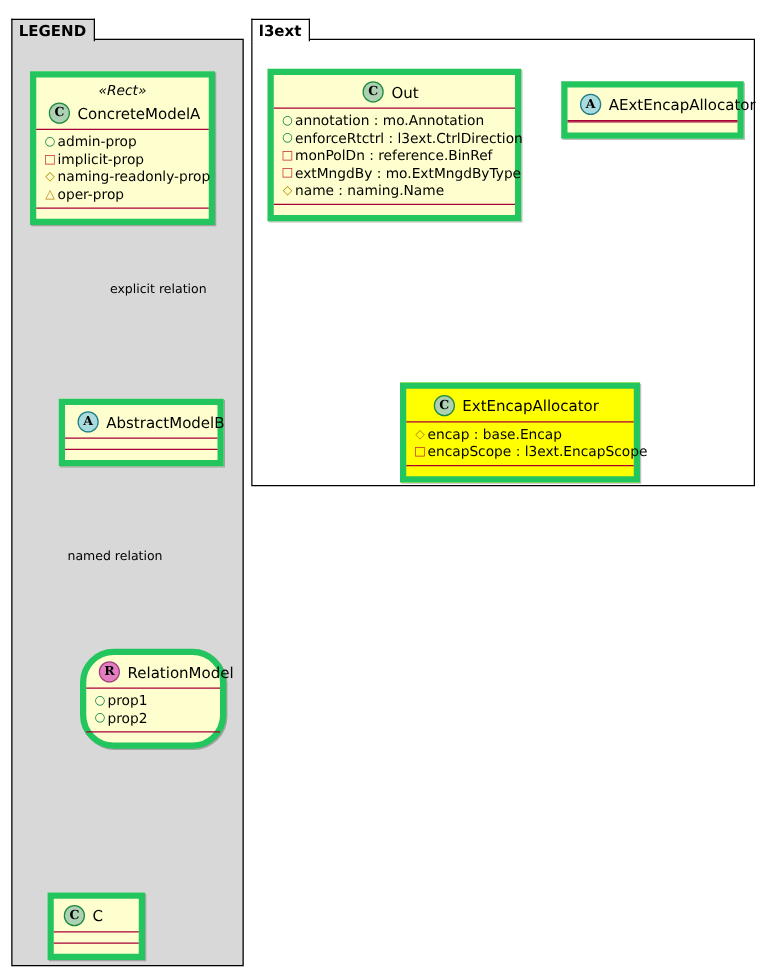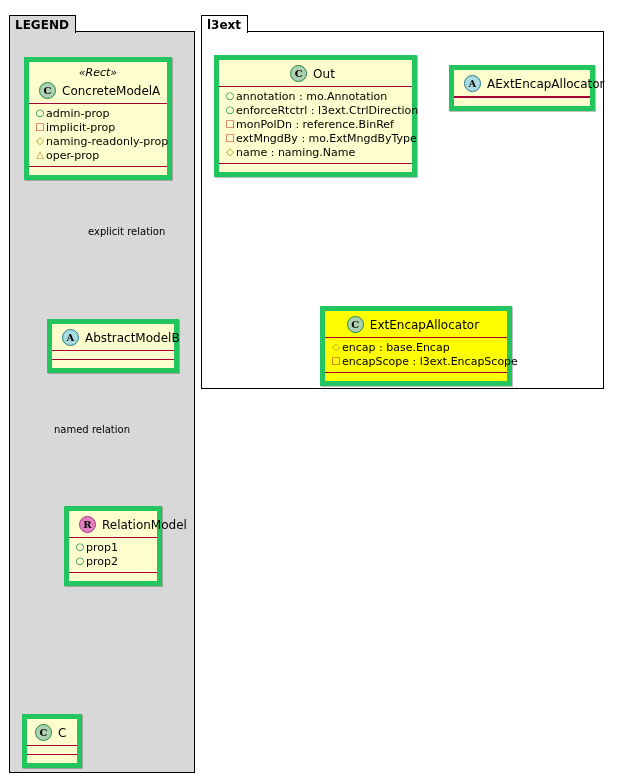--- a/index.html
+++ b/index.html
@@ -135,35 +135,35 @@
     top: -1px;
   }
   .vis.pub { color: #038048; }       
   .vis.priv { color: #c82930; }      
   .vis.pkg { color: #b38f00; }       
   .vis.prot { color: #b8861b; }      
   .empty-compartment { height: 8px; }
   
   #n-concrete { left: 24px; top: 57px; width: 148px; }
   #n-abstract { left: 22px; top: 319px; width: 132px; margin-left: 25px; }
-  #n-relation { left: 64px; top: 506px; width: 98px; }
-  #n-c        { left: 22px; top: 714px; width: 60px; }
+  #n-relation { left: 64px; top: 519px; width: 117px; border-radius: 27px; }
+  #n-c        { left: 38px; top: 714px; width: 78px; }
   #n-out      { left: 214px; top: 55px; width: 203px; }
   #n-aext     { left: 449px; top: 65px; width: 146px; }
   #n-extenc   { left: 320px; top: 306px; width: 192px; }
   
   .edge-label {
     position: absolute;
     font-size: 10px;
     color: #000000;
     background: transparent;
     white-space: nowrap;
   }
   #lbl-explicit { left: 88px; top: 226px; }
-  #lbl-named { left: 54px; top: 424px; }
+  #lbl-named { left: 54px; top: 440px; }
 </style>
 </head>
 <body>
 
 <div id="canvas">
 
   <svg class="edges" viewBox="0 0 621 782">
     <defs>
       <marker id="arrow-open" markerWidth="12" markerHeight="12" refX="9" refY="4" orient="auto" markerUnits="userSpaceOnUse">
         <path d="M1,0 L9,4 L1,8" fill="none" stroke="#a80036" stroke-width="1.2"></path>

